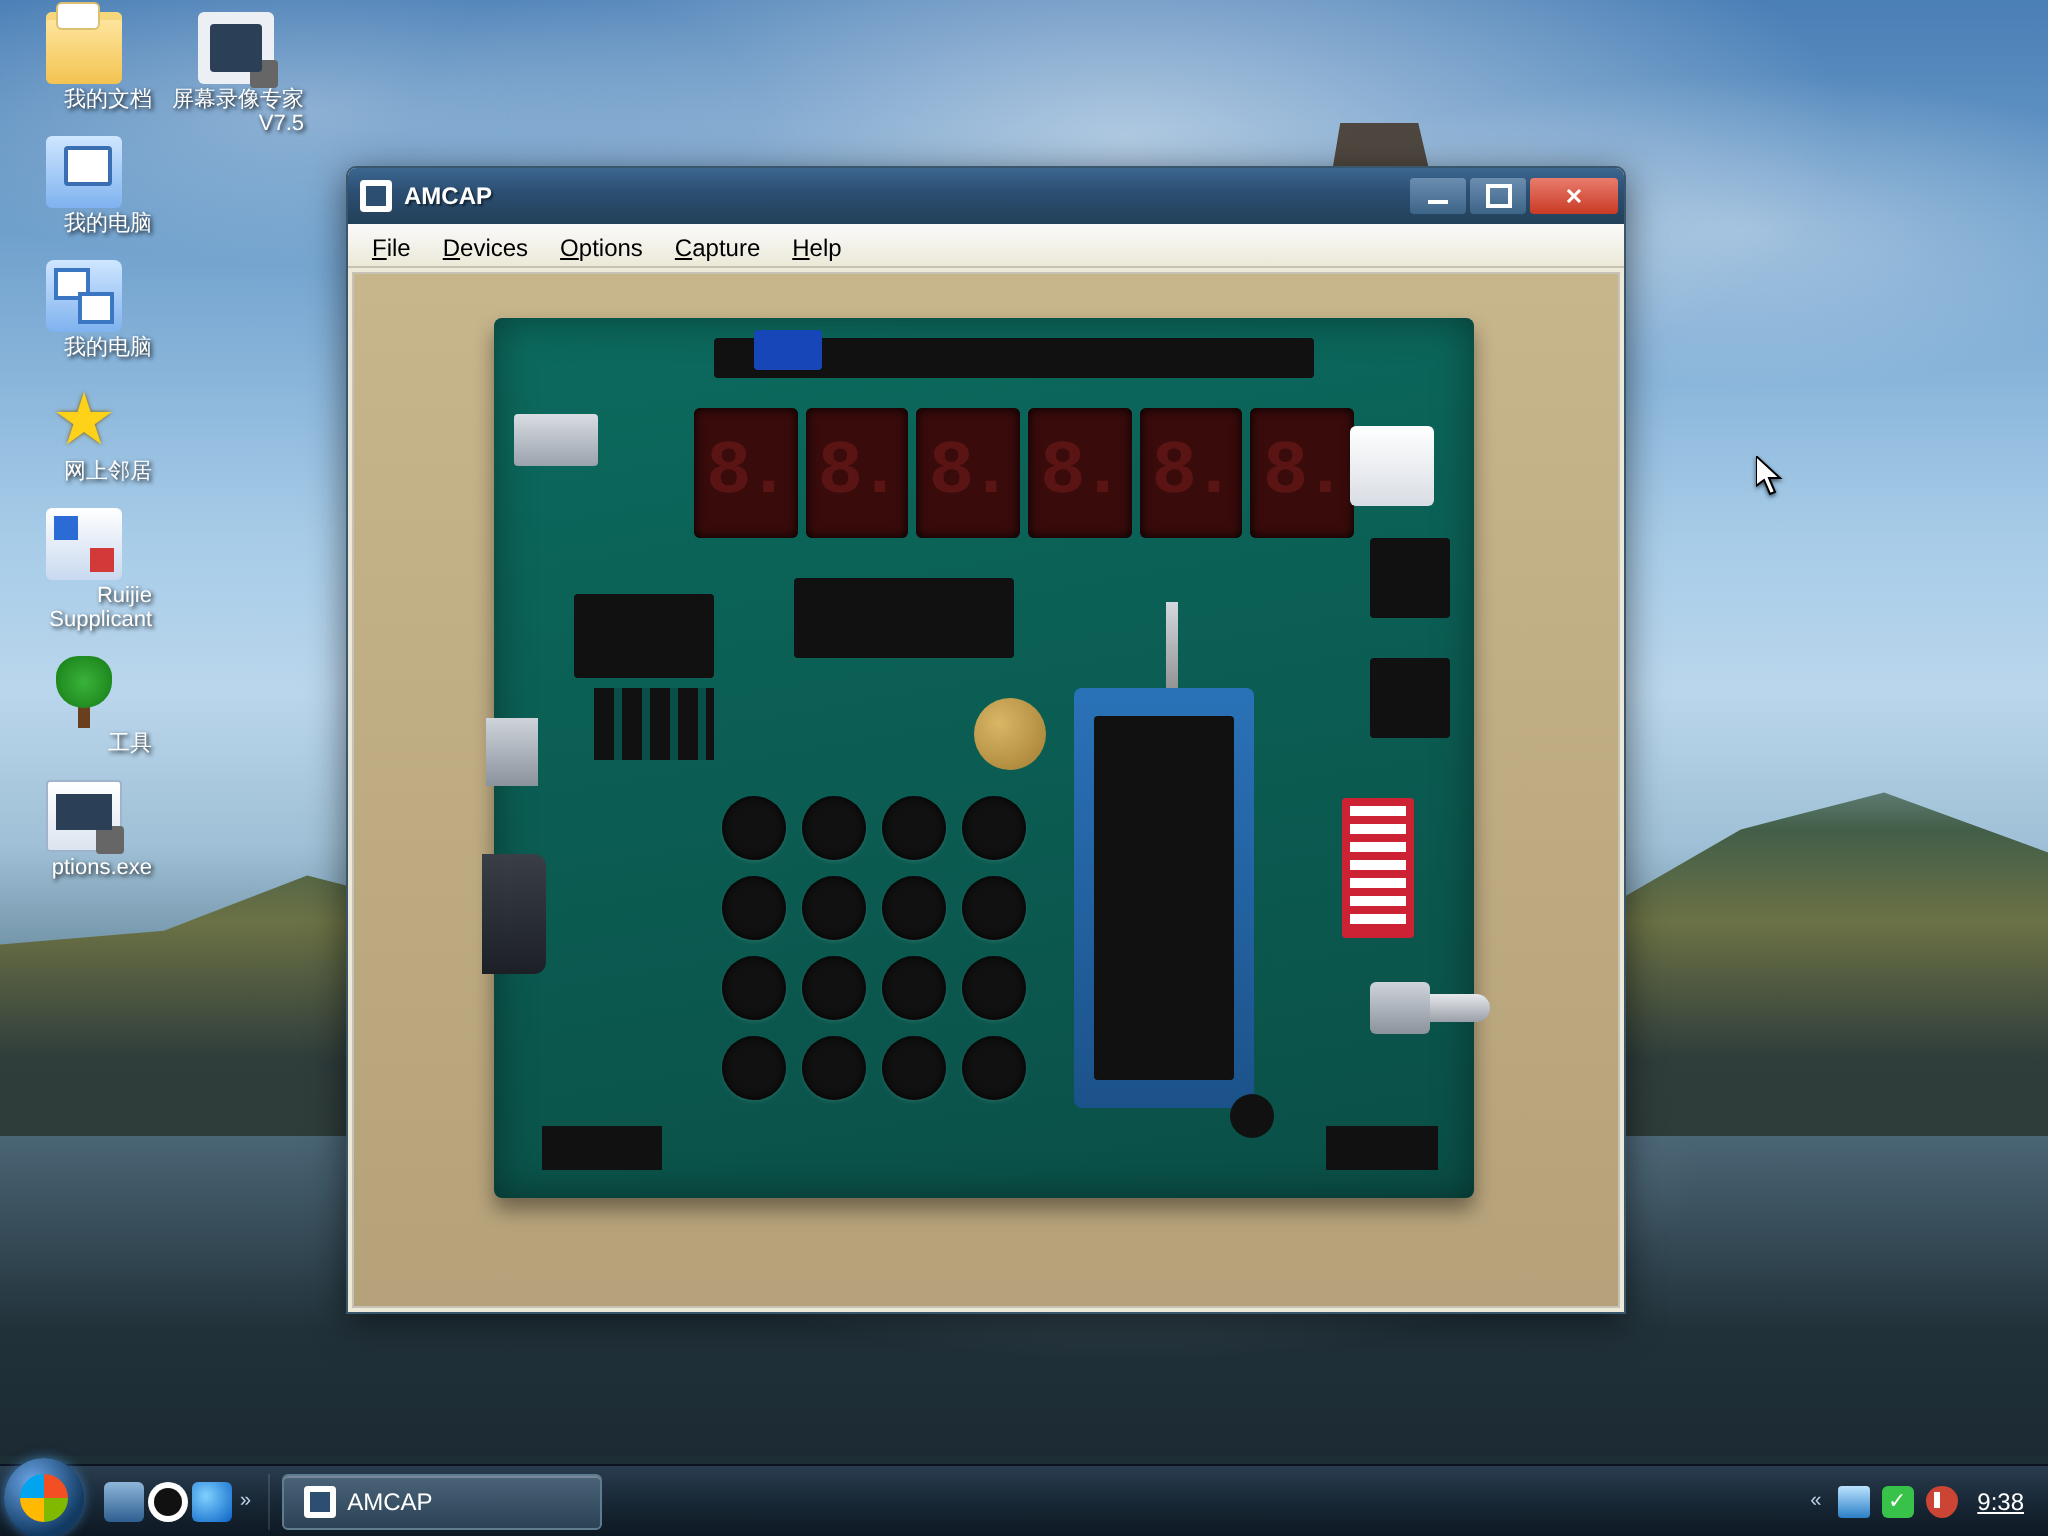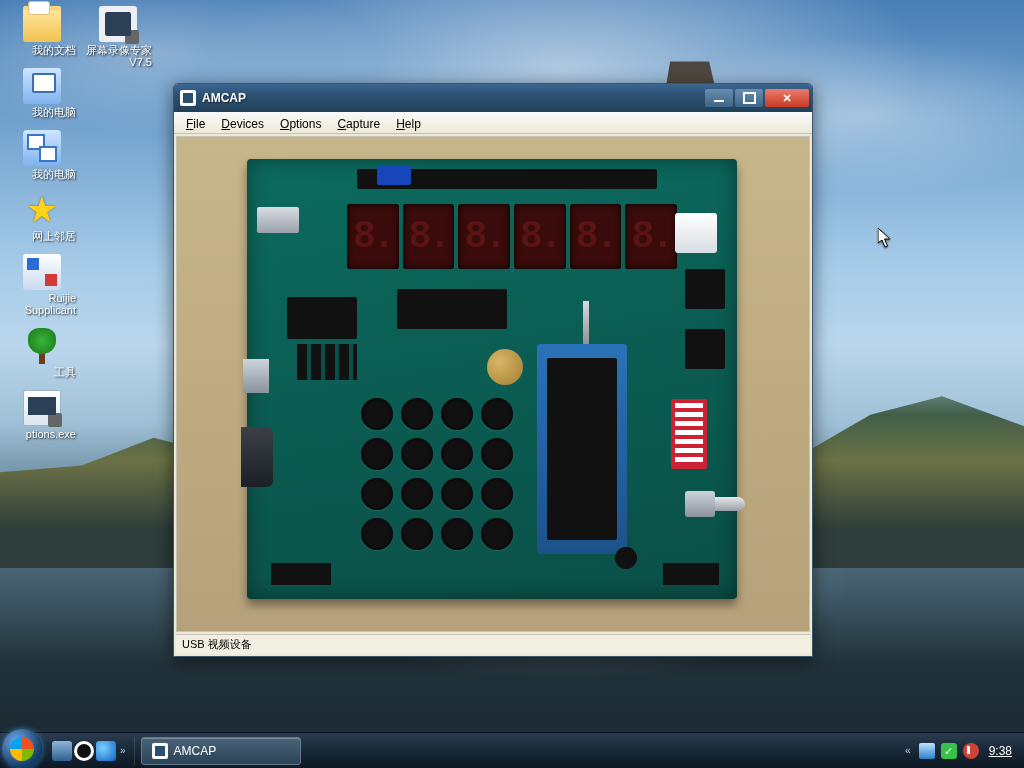--- a/index.html
+++ b/index.html
@@ -283,23 +283,20 @@
         </div>
         <div class="dip"></div>
         <div class="pot"></div>
         <div class="db9"></div>
         <div class="usb-b"></div>
         <div class="header-bl"></div>
         <div class="reset-btn"></div>
         <div class="header-br"></div>
       </div>
     </div>
-    <div class="statusbar">
-      <span>USB 视频设备</span>
-    </div>
   </div>
 
   <div class="cursor">
     <svg width="14" height="20" viewBox="0 0 14 20">
         <path d="M0 0 L0 15 L4 12 L7 19 L9.5 18 L6.5 11 L12 11 Z" fill="#fff" stroke="#000" stroke-width="1"></path>
       </svg>
   </div>
 
   <div class="taskbar">
     <div class="start-orb"></div>

